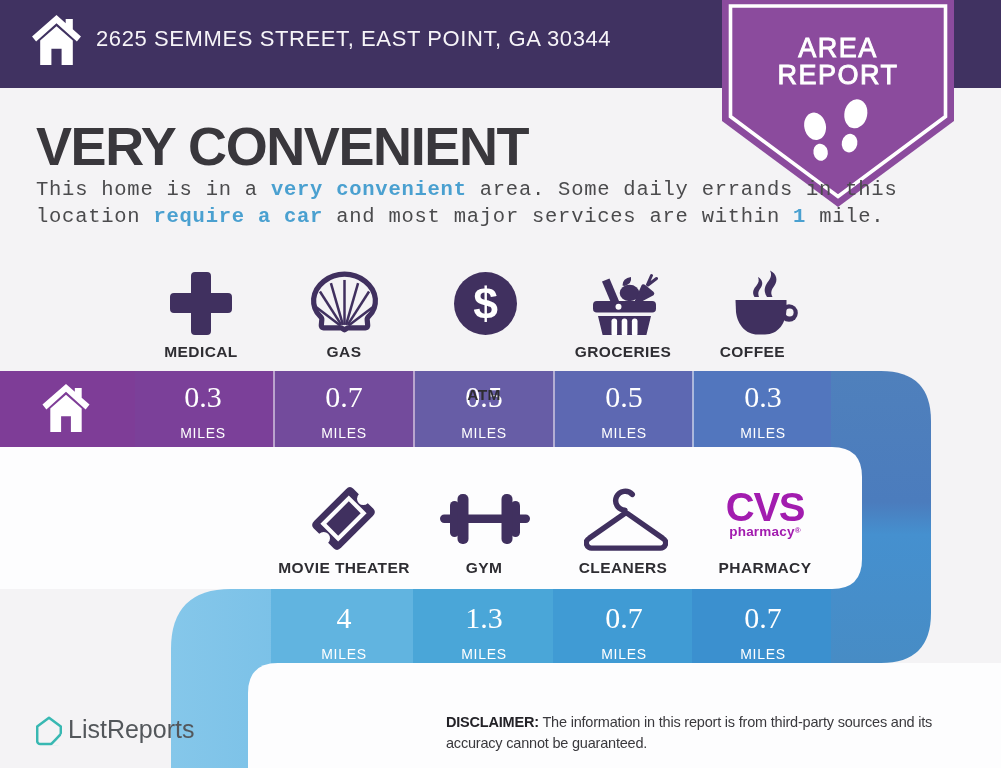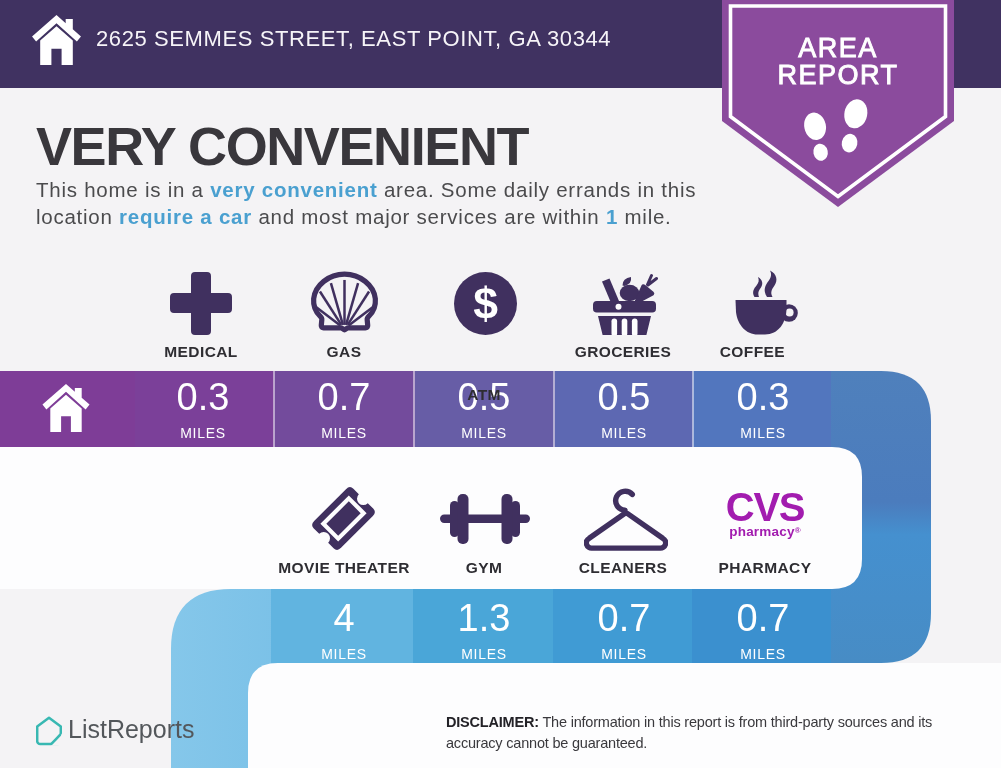--- a/index.html
+++ b/index.html
@@ -1,19 +1,19 @@
 <!DOCTYPE html>
 <html><head>
 <meta charset="utf-8">
 <style>
   html,body{margin:0;padding:0;}
   .page{position:relative;width:1001px;height:768px;overflow:hidden;background:#f4f3f5;font-family:"Liberation Sans",sans-serif;}
   .abs{position:absolute;}
   .cell{position:absolute;width:136px;text-align:center;color:#fff;}
-  .cell .num{font-size:38px;font-weight:400;line-height:36px;}
+  .cell .num{font-size:30px;font-weight:400;line-height:36px;font-family:Liberation Serif, serif;}
   .cell .mi{font-size:14px;letter-spacing:0.7px;line-height:15px;margin-top:11px;}
   .lbl{position:absolute;text-align:center;font-weight:bold;color:#2e2d32;font-size:15.5px;letter-spacing:0.4px;}
 </style>
 </head>
 <body>
 <div class="page">
 
 <div class="abs" style="left:0;top:0;width:1001px;height:88px;background:#403261;"></div>
 
 <svg class="abs" style="left:31px;top:14px;" width="51" height="53" viewBox="0 0 50 52">
@@ -35,21 +35,21 @@
     </g>
     <g transform="rotate(12 133 127)">
       <ellipse cx="133" cy="113.5" rx="11.4" ry="14.6"></ellipse>
       <ellipse cx="133" cy="143.5" rx="7.8" ry="9.4"></ellipse>
     </g>
   </g>
 </svg>
 
 <div class="abs" style="left:36px;top:114.5px;font-size:54px;font-weight:bold;color:#39373c;letter-spacing:-1.4px;">VERY CONVENIENT</div>
 
-<div class="abs" style="left:36px;top:177px;font-size:20.5px;line-height:26.5px;color:#4b4b4d;letter-spacing:0.75px;">This home is in a <b style="color:#4aa0d0;">very convenient</b> area. Some daily errands in this<br>location <b style="color:#4aa0d0;">require a car</b> and most major services are within <b style="color:#4aa0d0;">1</b> mile.</div>
+<div class="abs" style="left:36px;top:177px;font-size:20.5px;line-height:26.5px;color:#4b4b4d;letter-spacing:0.75px;font-family:Liberation Mono, monospace;">This home is in a <b style="color:#4aa0d0;">very convenient</b> area. Some daily errands in this<br>location <b style="color:#4aa0d0;">require a car</b> and most major services are within <b style="color:#4aa0d0;">1</b> mile.</div>
 
 <svg class="abs" style="left:0;top:0;" width="1001" height="768" viewBox="0 0 1001 768">
   <defs>
     <linearGradient id="g1" x1="0" y1="0" x2="831" y2="0" gradientUnits="userSpaceOnUse">
       <stop offset="0" stop-color="#7e3d97"></stop>
       <stop offset="0.1625" stop-color="#7e3d97"></stop>
       <stop offset="0.1625" stop-color="#7b4099"></stop>
       <stop offset="0.3293" stop-color="#7b4099"></stop>
       <stop offset="0.3293" stop-color="#734b9c"></stop>
       <stop offset="0.4988" stop-color="#734b9c"></stop>

